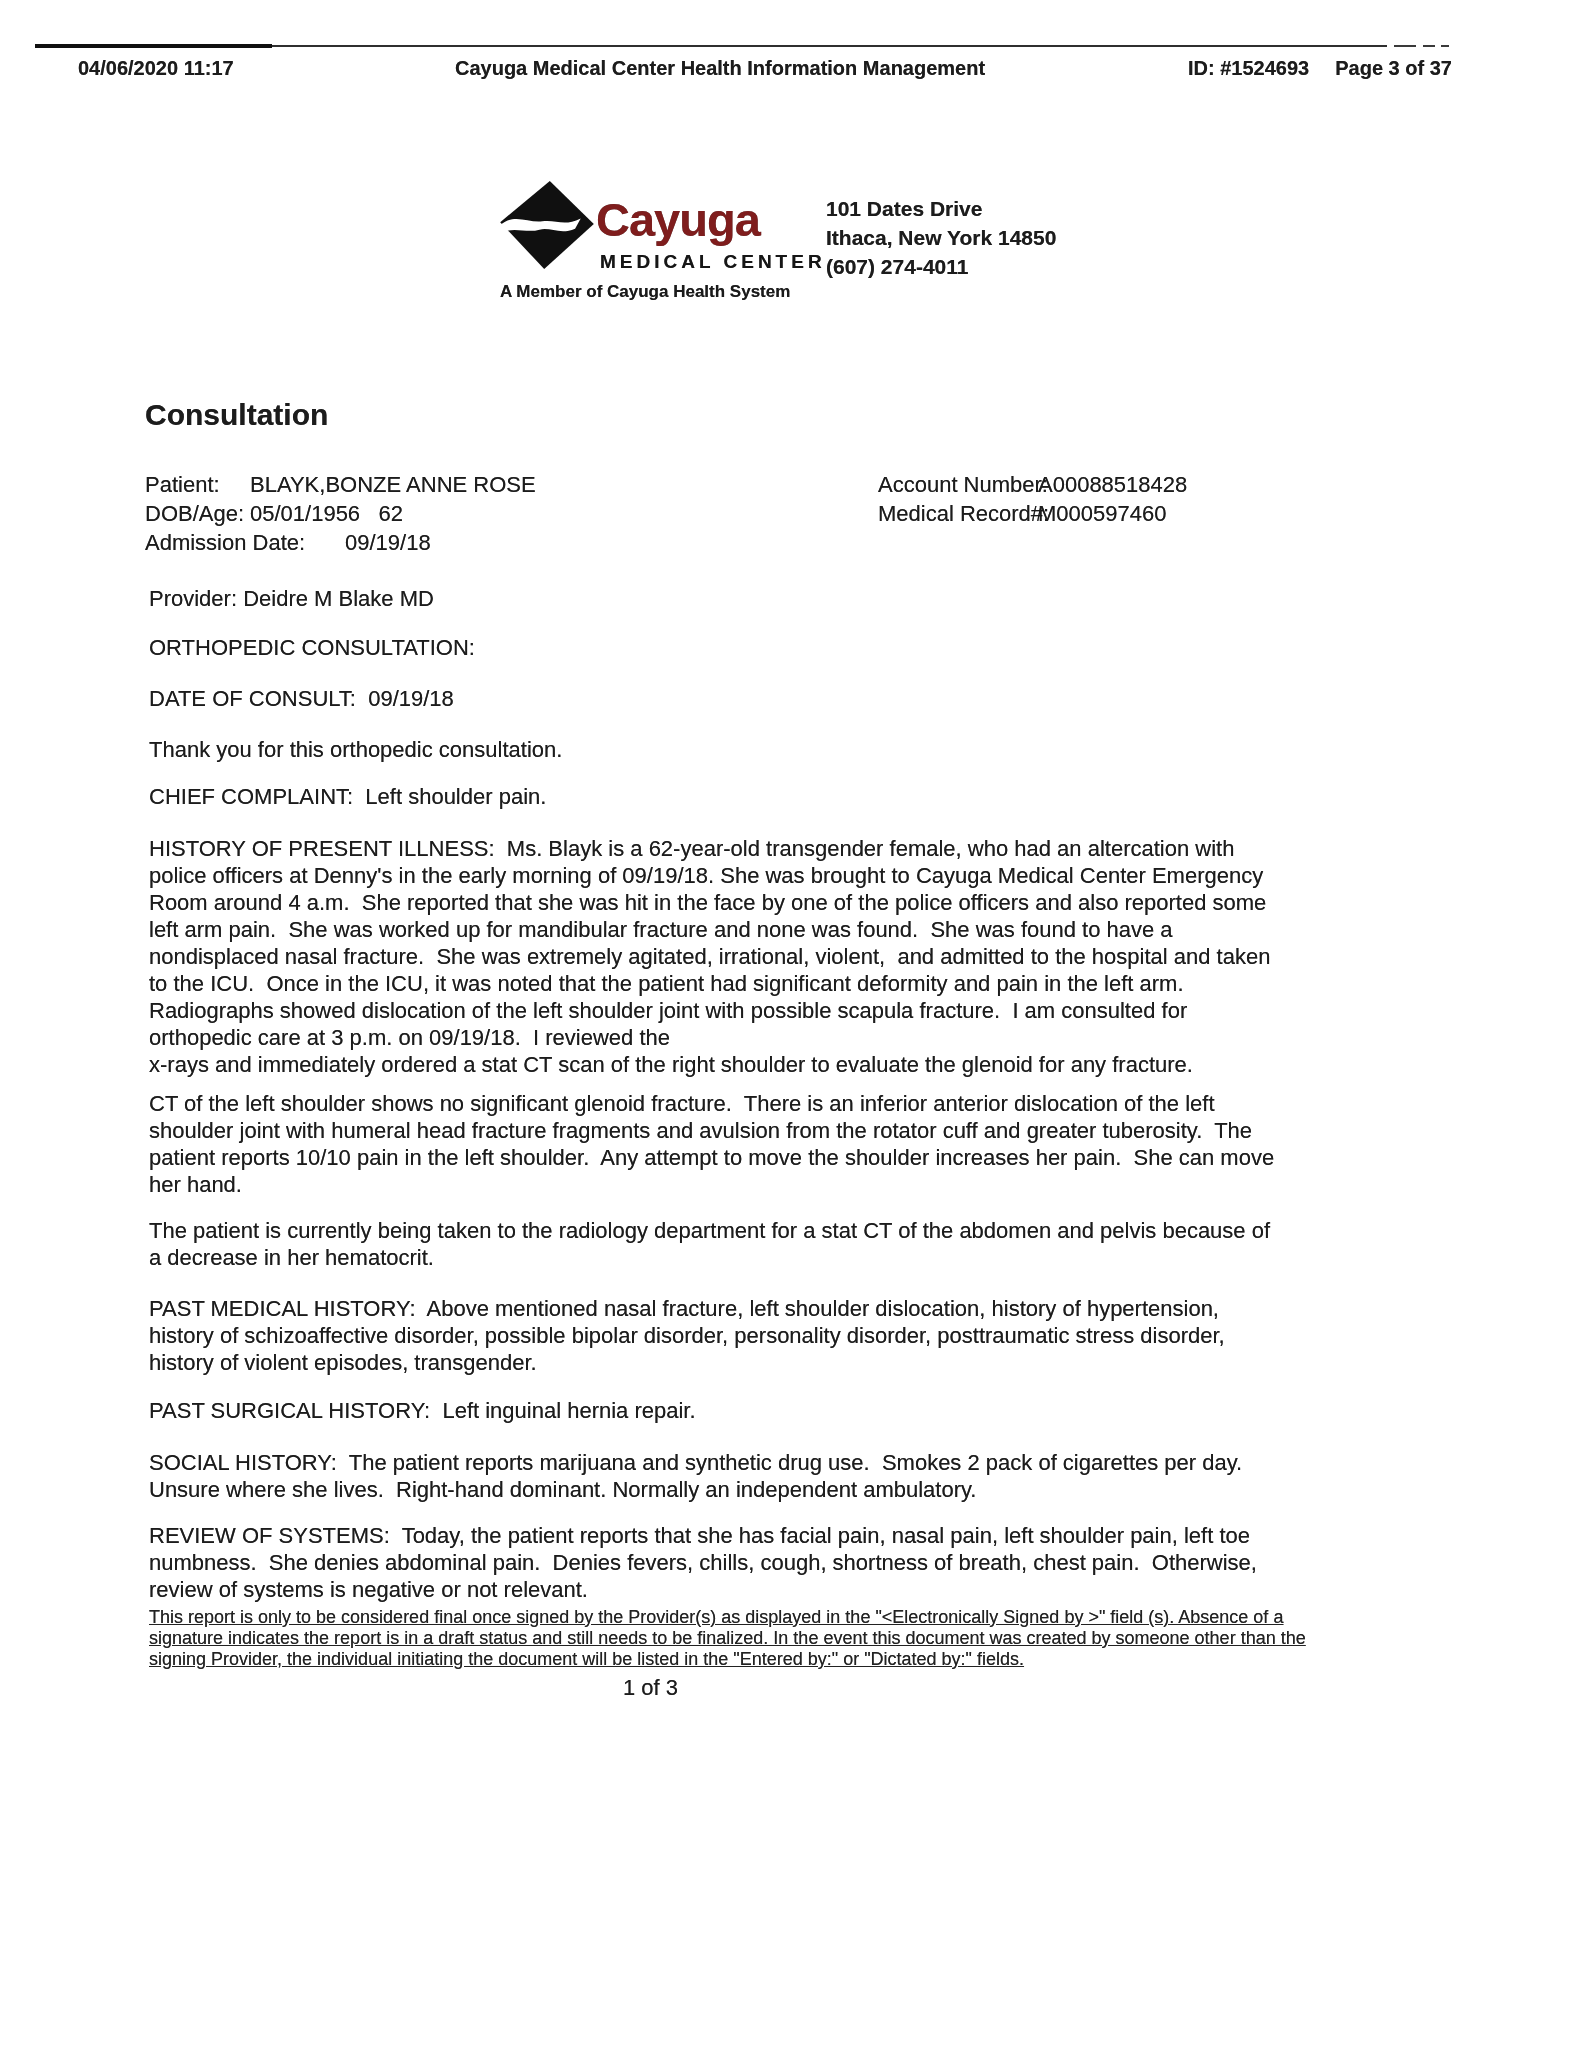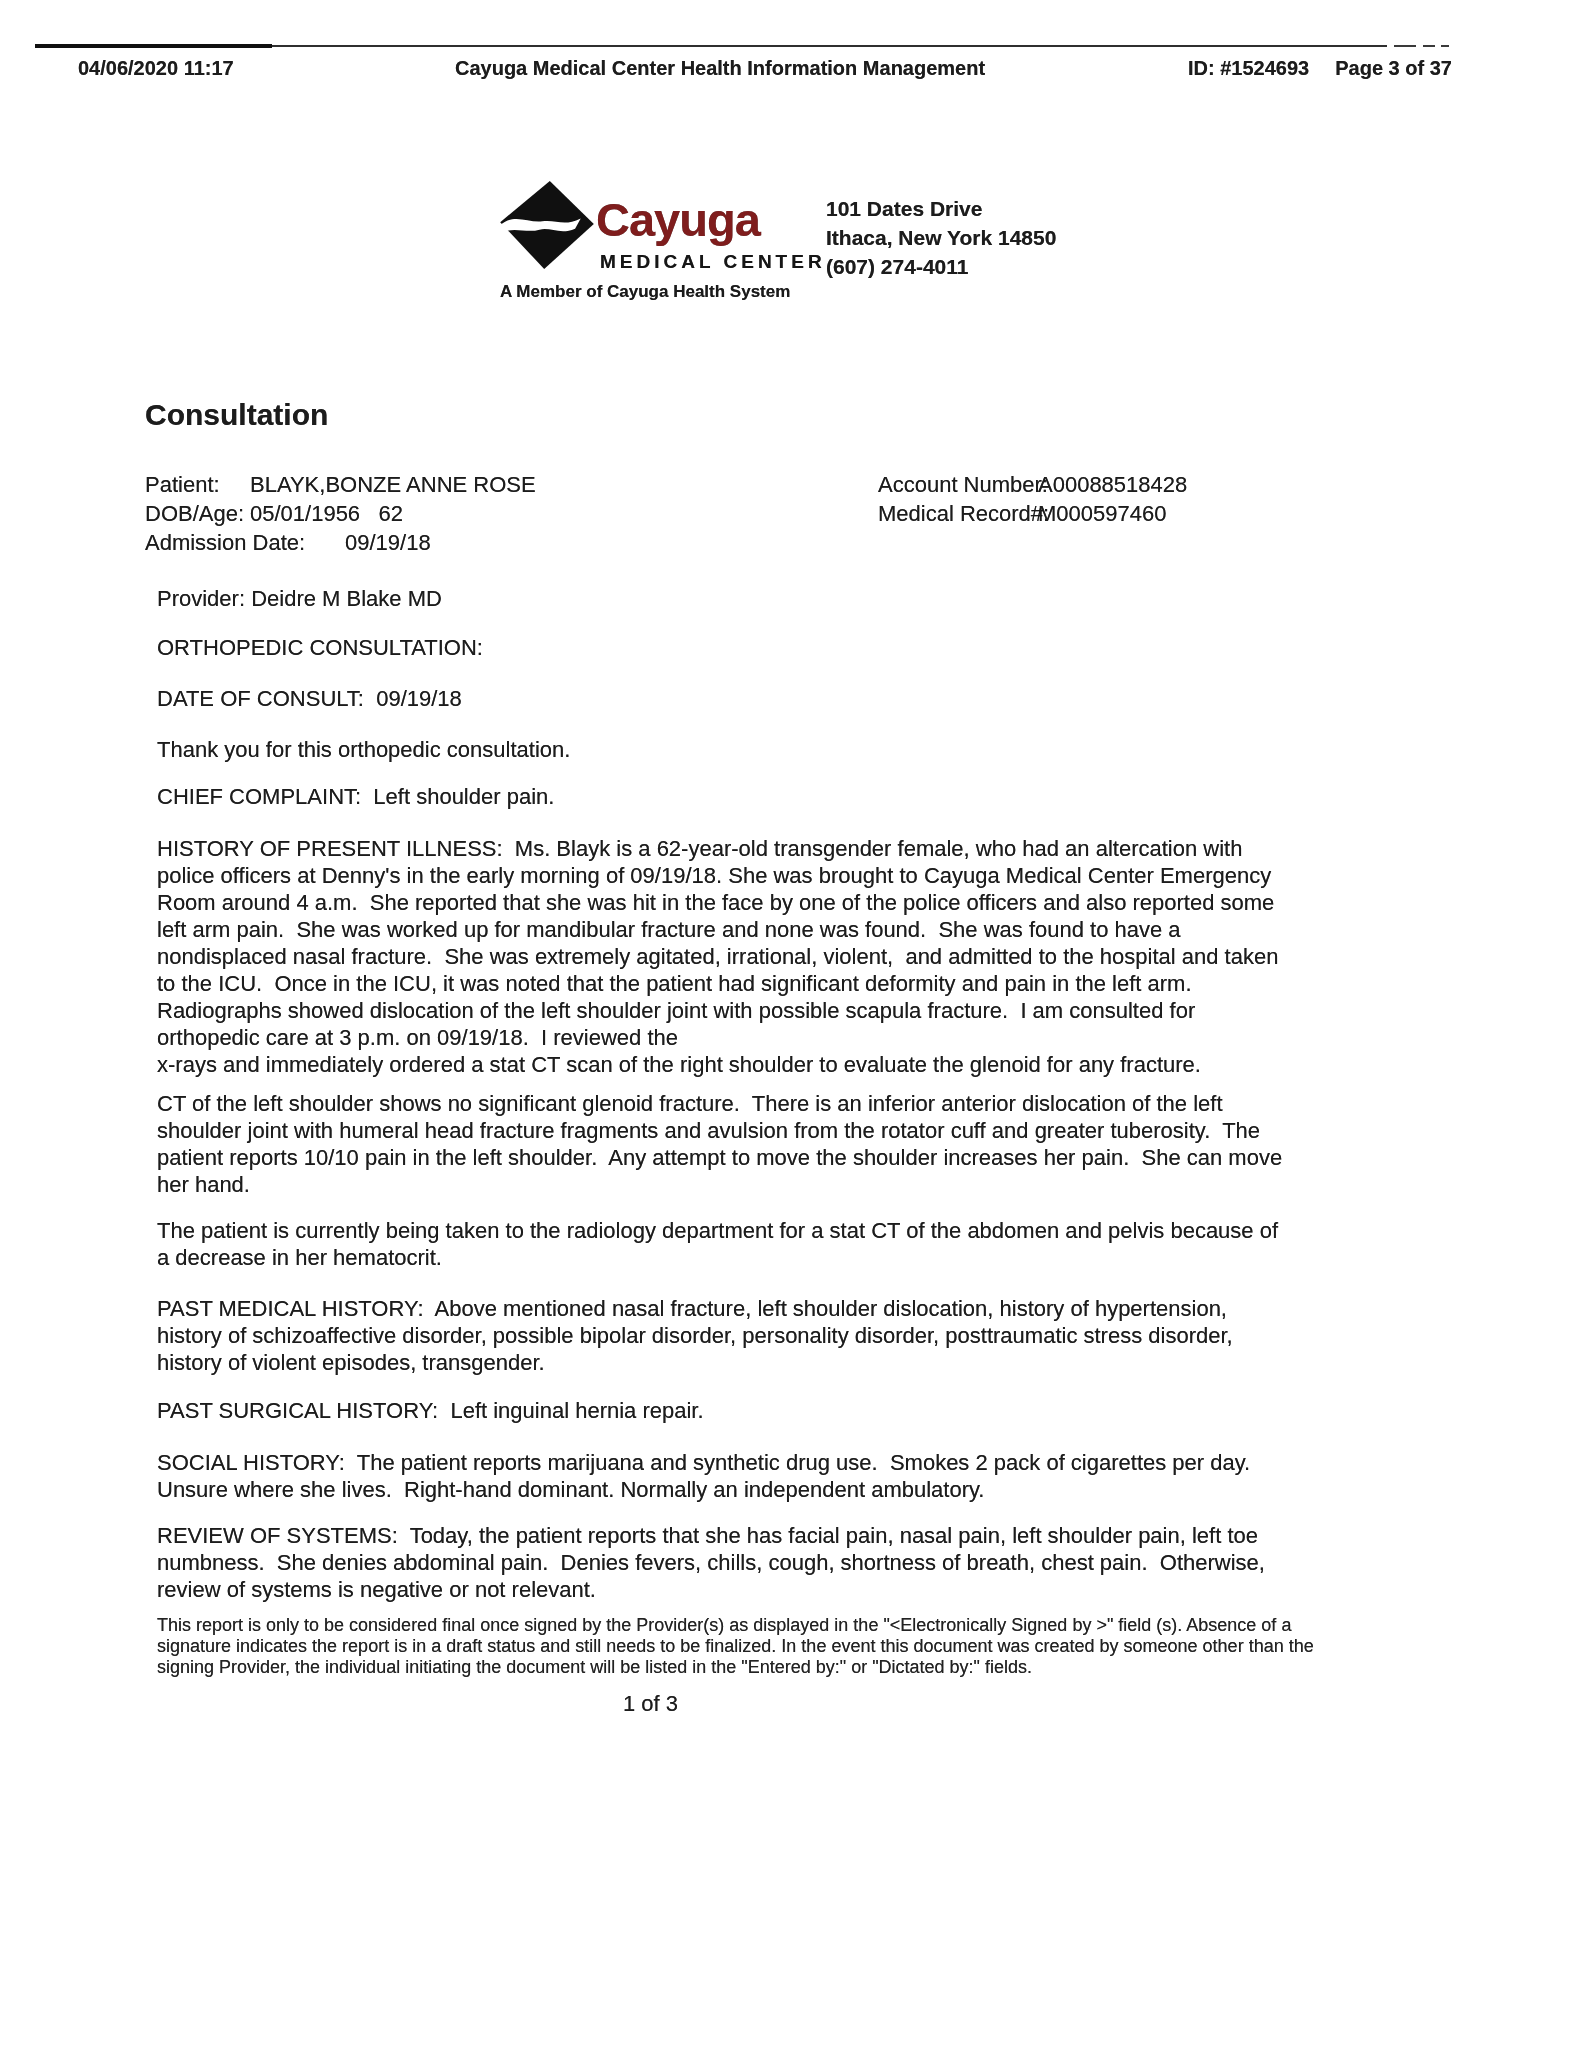--- a/index.html
+++ b/index.html
@@ -43,26 +43,26 @@
 
   .info-grid { position:relative; padding-top:6px; height:94px; }
   .info-line { line-height:29px; white-space:pre; }
   .info-label { display:inline-block; }
   .l-patient   { width:105px; }
   .l-dob       { width:105px; }
   .l-admission { width:200px; }
   .info-right { position:absolute; left:733px; top:6px; }
   .l-account, .l-mrn { width:160px; }
 
-  .para { margin:12px; white-space:pre-wrap; }
+  .para { margin:4px; white-space:pre-wrap; }
   .mt21 { margin-top:21px; } .mt22 { margin-top:22px; } .mt24 { margin-top:24px; }
   .mt20 { margin-top:20px; } .mt25 { margin-top:25px; } .mt12 { margin-top:12px; }
   .mt19 { margin-top:19px; } .mt26 { margin-top:26px; }
 
-  .disclaimer { margin-top:4px; font-size:18px; line-height:21px; white-space:pre-wrap; color:#222; }
+  .disclaimer { margin-top:4px; font-size:18px; line-height:21px; white-space:pre-wrap; color:#222;text-decoration:underline; }
   .pagenum { margin-top:4px; padding-left:478px; font-size:22px; }
 </style>
 </head>
 <body>
 
 <div class="page scantext">
 
   <div class="rule-main"></div>
   <div class="rule-bold"></div>
   <div class="rule-dash rd1"></div>

